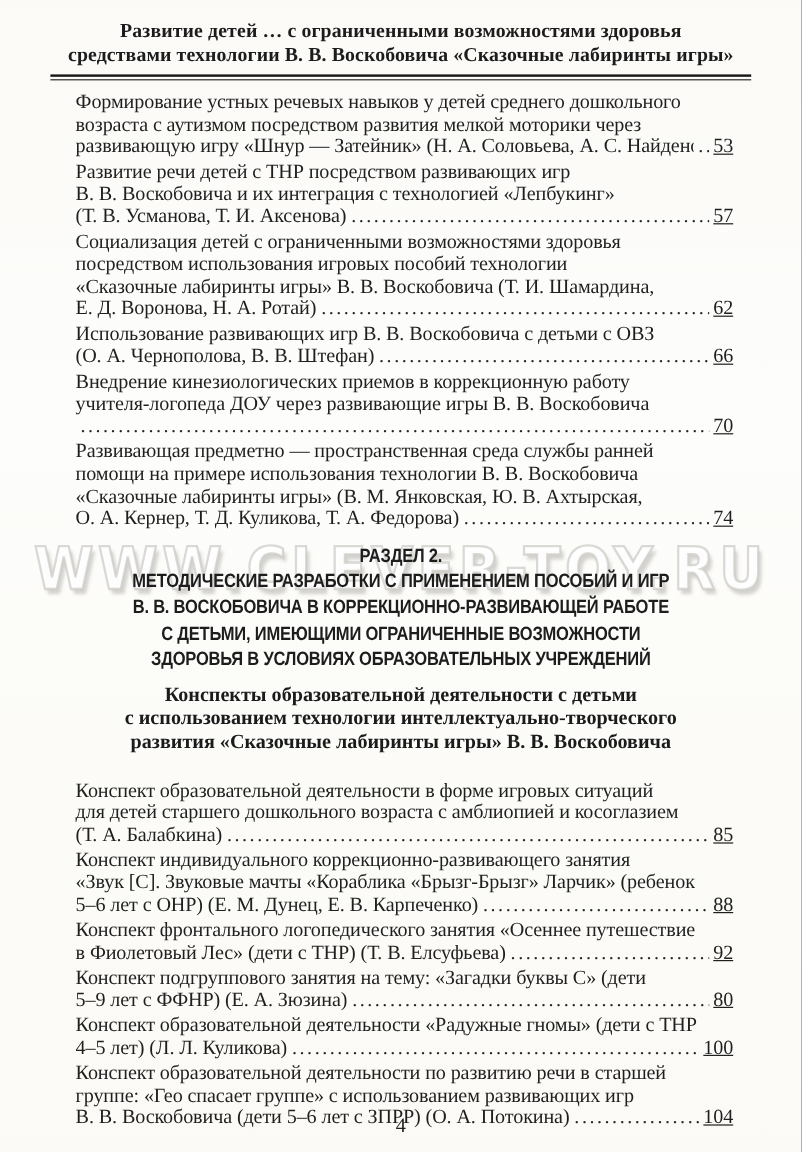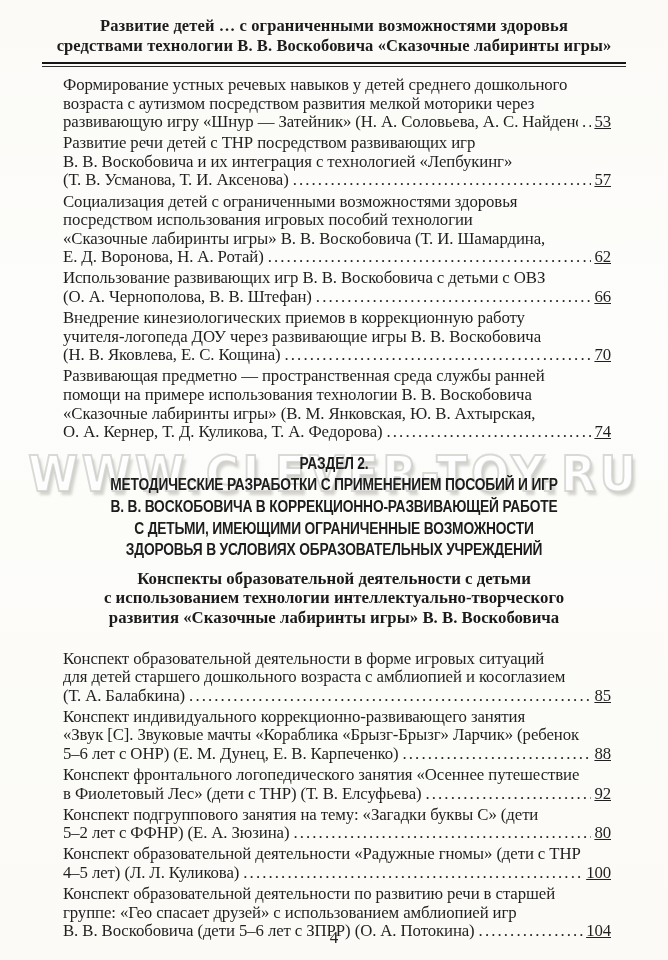--- a/index.html
+++ b/index.html
@@ -151,21 +151,20 @@
           <div class="toc-line last">
             <span class="tx">(О. А. Чернополова, В. В. Штефан)</span>
             <span class="dots">....................................................................................................................................................................................</span>
             <span class="pg">66</span>
           </div>
         </div>
         <div class="toc-entry">
           <div class="toc-line">Внедрение кинезиологических приемов в коррекционную работу</div>
           <div class="toc-line">учителя-логопеда ДОУ через развивающие игры В. В. Воскобовича</div>
           <div class="toc-line last">
-            <span class="tx">(Н. В. Яковлева, Е. С. Кощина)</span>
             <span class="dots">....................................................................................................................................................................................</span>
             <span class="pg">70</span>
           </div>
         </div>
         <div class="toc-entry">
           <div class="toc-line">Развивающая предметно — пространственная среда службы ранней</div>
           <div class="toc-line">помощи на примере использования технологии В. В. Воскобовича</div>
           <div class="toc-line">«Сказочные лабиринты игры» (В. М. Янковская, Ю. В. Ахтырская,</div>
           <div class="toc-line last">
             <span class="tx">О. А. Кернер, Т. Д. Куликова, Т. А. Федорова)</span>
@@ -212,36 +211,36 @@
           <div class="toc-line">Конспект фронтального логопедического занятия «Осеннее путешествие</div>
           <div class="toc-line last">
             <span class="tx">в Фиолетовый Лес» (дети с ТНР) (Т. В. Елсуфьева)</span>
             <span class="dots">....................................................................................................................................................................................</span>
             <span class="pg">92</span>
           </div>
         </div>
         <div class="toc-entry">
           <div class="toc-line">Конспект подгруппового занятия на тему: «Загадки буквы С» (дети</div>
           <div class="toc-line last">
-            <span class="tx">5–2 лет с ФФНР) (Е. А. Зюзина)</span>
+            <span class="tx">5–9 лет с ФФНР) (Е. А. Зюзина)</span>
             <span class="dots">....................................................................................................................................................................................</span>
             <span class="pg">80</span>
           </div>
         </div>
         <div class="toc-entry">
           <div class="toc-line">Конспект образовательной деятельности «Радужные гномы» (дети с ТНР</div>
           <div class="toc-line last">
             <span class="tx">4–5 лет) (Л. Л. Куликова)</span>
             <span class="dots">....................................................................................................................................................................................</span>
             <span class="pg">100</span>
           </div>
         </div>
         <div class="toc-entry">
           <div class="toc-line">Конспект образовательной деятельности по развитию речи в старшей</div>
-          <div class="toc-line">группе: «Гео спасает друзей» с использованием амблиопией игр</div>
+          <div class="toc-line">группе: «Гео спасает группе» с использованием развивающих игр</div>
           <div class="toc-line last">
             <span class="tx">В. В. Воскобовича (дети 5–6 лет с ЗПРР) (О. А. Потокина)</span>
             <span class="dots">....................................................................................................................................................................................</span>
             <span class="pg">104</span>
           </div>
         </div>
       </section>
 
   </div>
 

